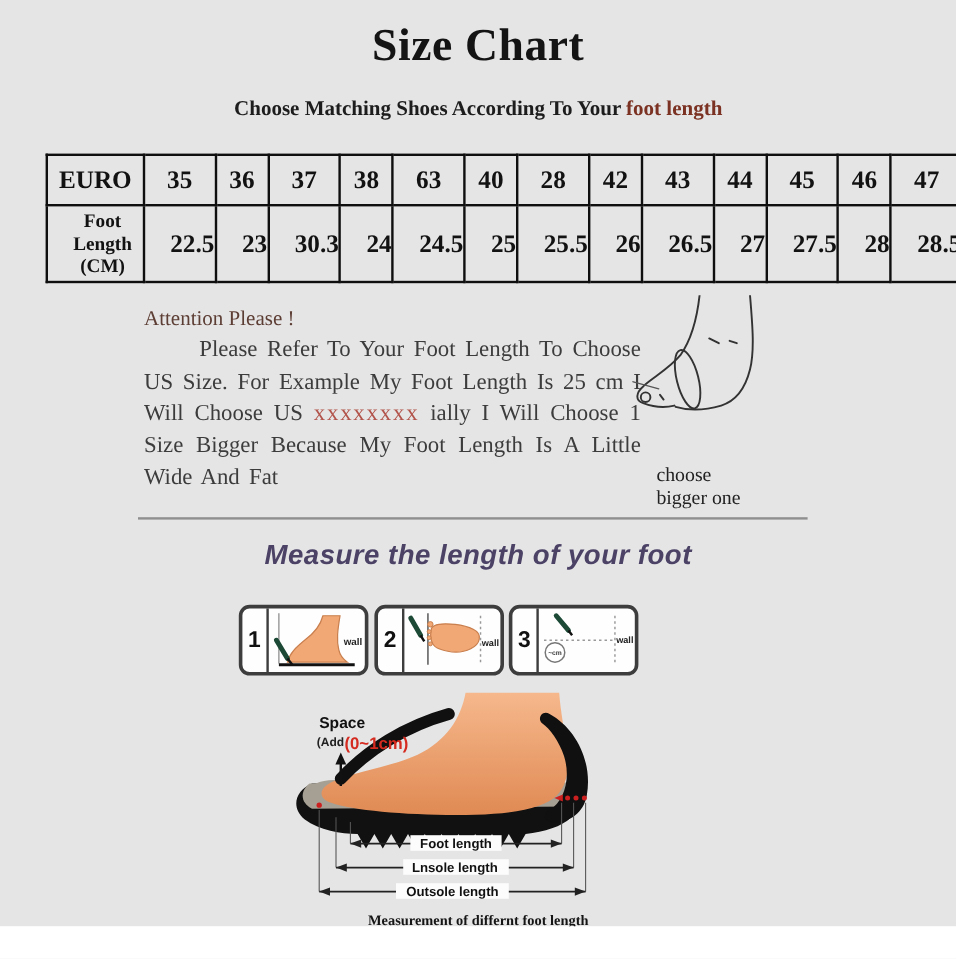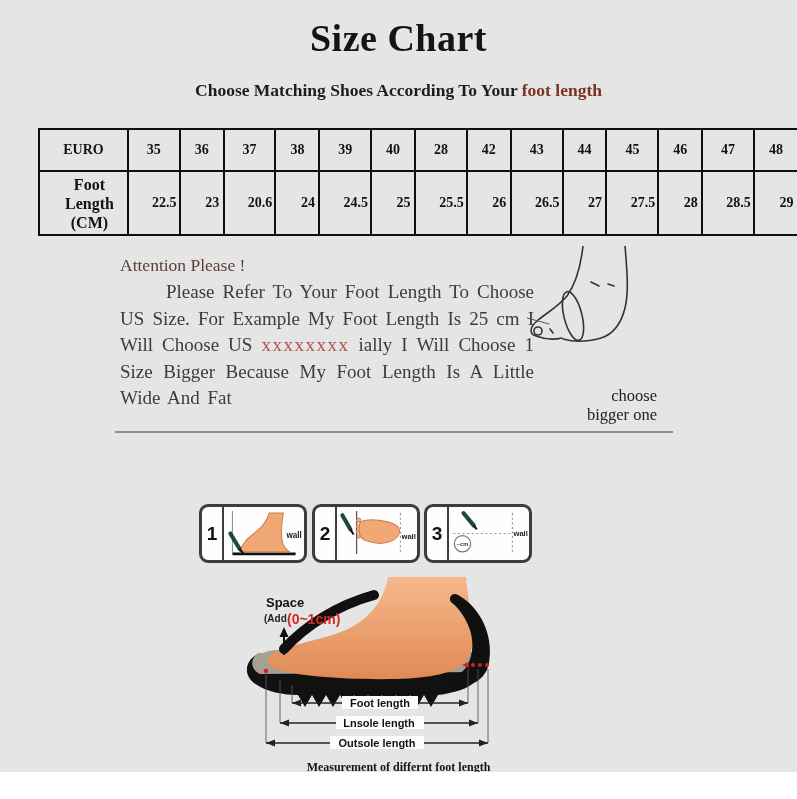--- a/index.html
+++ b/index.html
@@ -14,37 +14,37 @@
   .subtitle{
     position:absolute;top:80px;left:0;width:100%;text-align:center;
     font-size:17.5px;font-weight:bold;color:#1d1d1d;
   }
   .subtitle .hl{color:#7b3222;}
   table.size-table{
     position:absolute;left:38px;top:128px;border-collapse:collapse;table-layout:fixed;
   }
   table.size-table td{
     border:2px solid #0f0f0f;text-align:center;vertical-align:middle;
-    font-weight:bold;font-size:14px;color:#121212;padding:0;width:44px;
+    font-weight:bold;font-size:21px;color:#121212;padding:0;width:44px;
   }
   table.size-table td.rowhead{width:84px;}
   table.size-table tr:first-child td{height:40px;}
   table.size-table tr:last-child td{height:62px;padding-left:21px;}
   table.size-table td.rowhead2{font-size:16px;line-height:19px;padding:0 9px;}
   table.size-table td:last-child{border-right:none;}
   .attention{position:absolute;left:120px;top:255px;width:414px;}
   .attention .att-head{font-size:17.5px;color:#5d3e35;margin:0 0 3px 0;}
   .attention .att-body{
     margin:0;font-size:19px;line-height:26.5px;text-align:justify;text-indent:46px;
     color:#3c3c3c;word-spacing:3px;
   }
   .attention .redx{color:#b2544b;letter-spacing:1.5px;}
   .foot-sketch{position:absolute;left:527px;top:246px;}
   .choose-bigger{
-    position:absolute;left:547px;top:386px;width:110px;text-align:right;
+    position:absolute;left:547px;top:386px;width:110px;text-align:left;
     font-size:16.5px;line-height:19px;color:#222;
   }
   .divider{position:absolute;left:115px;top:431px;width:558px;height:2px;background:#8f8f8f;}
   .measure-heading{
     position:absolute;top:449px;left:0;width:100%;text-align:center;
     font-family:"Liberation Sans",sans-serif;font-weight:bold;font-style:italic;
     font-size:23px;color:#4b4266;letter-spacing:.4px;
   }
   .step-box{
     position:absolute;top:504px;height:53px;width:102px;background:#fefefe;
@@ -77,36 +77,36 @@
   </div>
 
   <table class="size-table">
     <tbody>
         <tr>
       <td class="rowhead">EURO</td>
       <td>35</td>
       <td>36</td>
       <td>37</td>
       <td>38</td>
-      <td>39</td>
+      <td>63</td>
       <td>40</td>
       <td>28</td>
       <td>42</td>
       <td>43</td>
       <td>44</td>
       <td>45</td>
       <td>46</td>
       <td>47</td>
       <td>48</td>
     </tr>
     <tr>
       <td class="rowhead rowhead2">Foot Length (CM)</td>
       <td>22.5</td>
       <td>23</td>
-      <td>20.6</td>
+      <td>30.3</td>
       <td>24</td>
       <td>24.5</td>
       <td>25</td>
       <td>25.5</td>
       <td>26</td>
       <td>26.5</td>
       <td>27</td>
       <td>27.5</td>
       <td>28</td>
       <td>28.5</td>
@@ -133,20 +133,21 @@
     </g>
   </svg>
 
   <div class="choose-bigger">
     <span>choose</span><br>
     <span>bigger one</span>
   </div>
 
   <div class="divider"></div>
 
+  <div class="measure-heading">Measure the length of your foot</div>
 
   <div class="step-box step-1">
     <div class="num">1</div>
     <svg viewBox="0 0 78 52">
       <line x1="8" y1="4" x2="8" y2="45" stroke="#888" stroke-width="1"></line>
       <line x1="8" y1="46" x2="70" y2="46" stroke="#111" stroke-width="2.5"></line>
       <path d="M15,44 C17,36 23,31 29,26 C36,21 42,14 44,6 L58,6 C56,18 55,26 57,34 C58,39 61,42 64,44 Z" fill="#f2a874" stroke="#c97f4e" stroke-width="1"></path>
       <line x1="6" y1="26" x2="15" y2="41" stroke="#1c4a36" stroke-width="4" stroke-linecap="round"></line>
       <line x1="15" y1="41" x2="19" y2="46" stroke="#111" stroke-width="2"></line>
       <text class="svgtext" x="61" y="30" font-size="8" font-weight="bold" fill="#222">wall</text>

